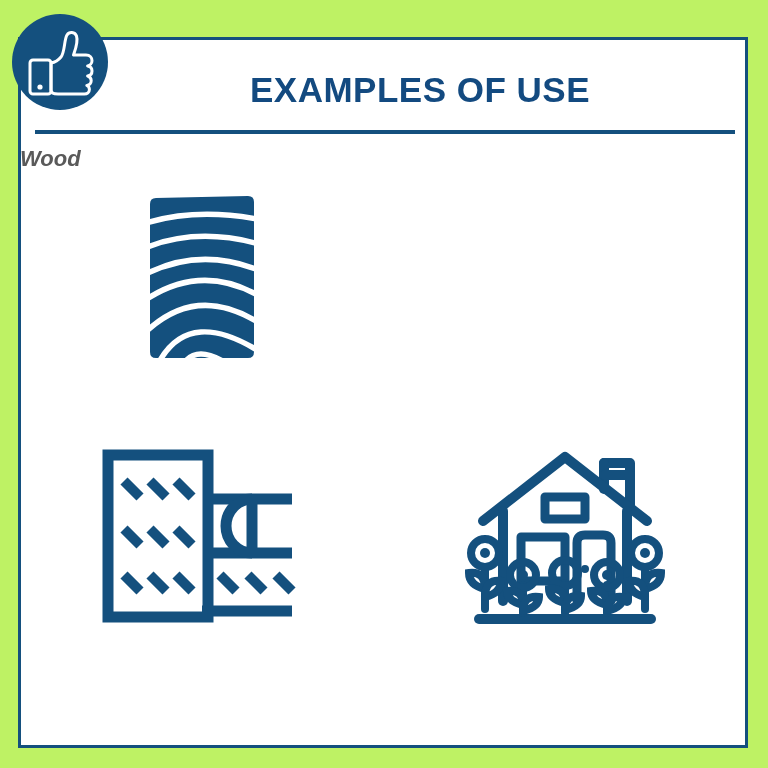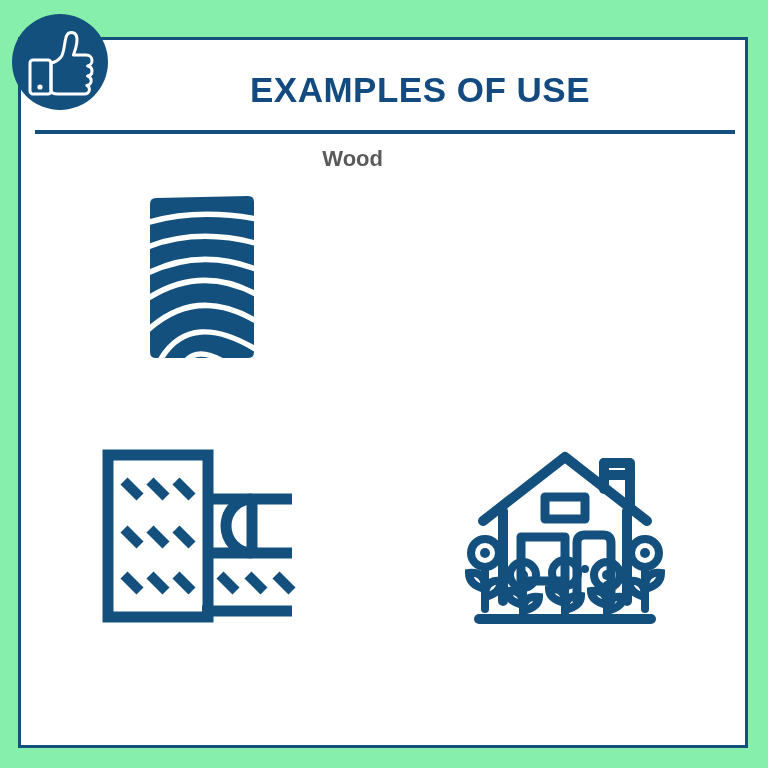--- a/index.html
+++ b/index.html
@@ -13,21 +13,21 @@
     font-family: "Liberation Sans", sans-serif;
     overflow: hidden;
     position: relative;
   }
 
   #stage {
     position: absolute;
     left: 0; top: 0;
     width: 768px;
     height: 768px;
-    background: #86efac;
+    background: #bef264;
   }
 
   
   .frame {
     position: absolute;
     left: 18px;
     top: 37px;
     width: 730px;   
     height: 711px;  
     box-sizing: border-box;
@@ -77,21 +77,22 @@
     position: absolute;
     left: 20px;
     top: 145px;
     width: 726px;
     height: 595px;
   }
   .cell {
     position: absolute;
     width: 363px;
     box-sizing: border-box;
-    text-align: right;
+    text-align: left;
+    font-style: italic;
   }
   .cell-wood     { left: 0px;   top: 0px;   }
   .cell-metal    { left: 363px; top: 0px;   }
   .cell-interior { left: 0px;   top: 300px; }
   .cell-external { left: 363px; top: 300px; }
 
   .cell-label {
     font-size: 22px;
     font-weight: bold;
     color: #5A5A5A;

